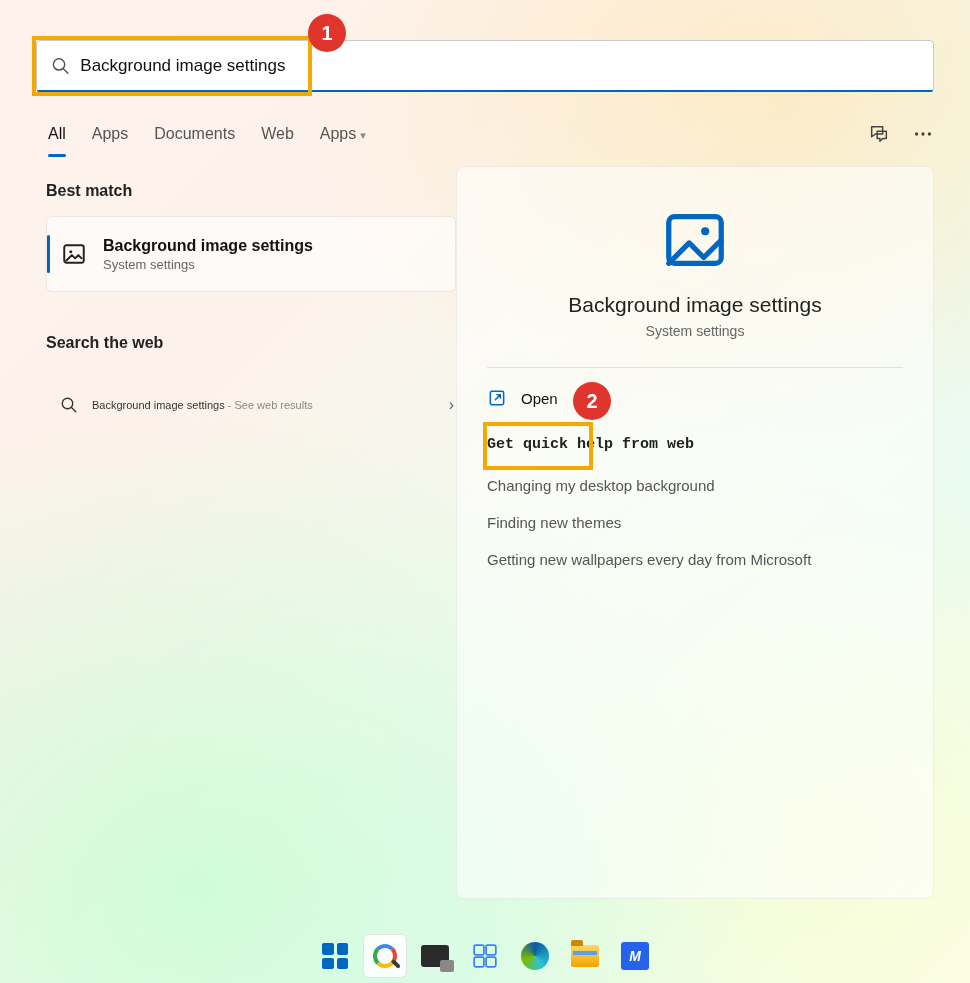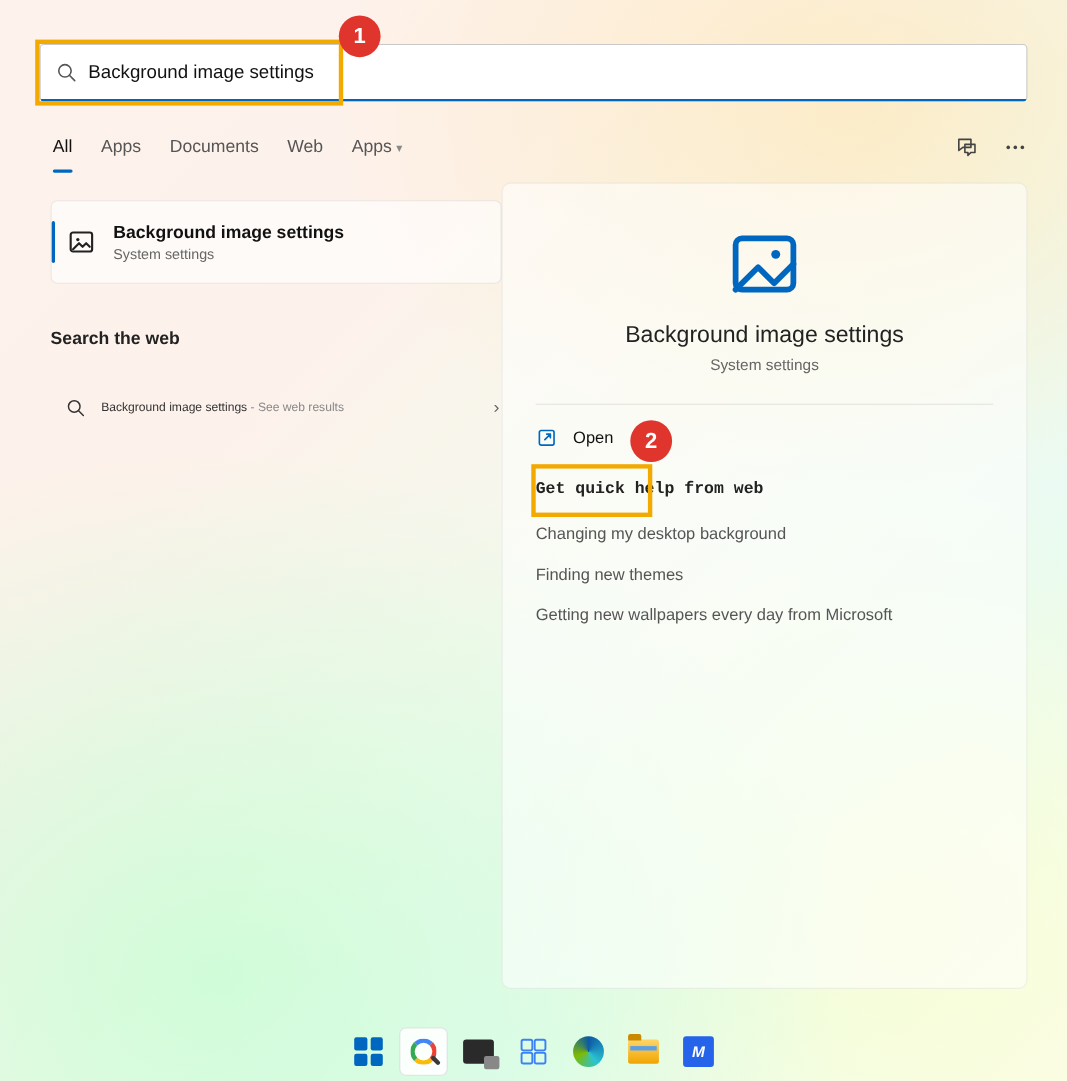--- a/index.html
+++ b/index.html
@@ -188,20 +188,21 @@
       <path d="M10 9h10v8h-4l-3 3v-3h-3z" fill="none" stroke="currentColor" stroke-width="1.6" stroke-linejoin="round"></path>
     </svg>
     <svg viewBox="0 0 24 24">
       <circle cx="5" cy="12" r="1.8" fill="currentColor"></circle>
         <circle cx="12" cy="12" r="1.8" fill="currentColor"></circle>
         <circle cx="19" cy="12" r="1.8" fill="currentColor"></circle>
     </svg>
   </div>
 
   <div class="left-col">
+    <div class="section-head">Best match</div>
     <div class="best-card">
       <svg class="pic-icon pic-svg" viewBox="0 0 24 24">
         <rect x="3" y="4" width="18" height="16" rx="2"></rect>
         <circle cx="9" cy="10" r="1.4"></circle>
         <path d="M5 18l5-5 3 3 3-3 3 3"></path>
       </svg>
       <div>
         <div class="title">Background image settings</div>
         <div class="sub">System settings</div>
       </div>

